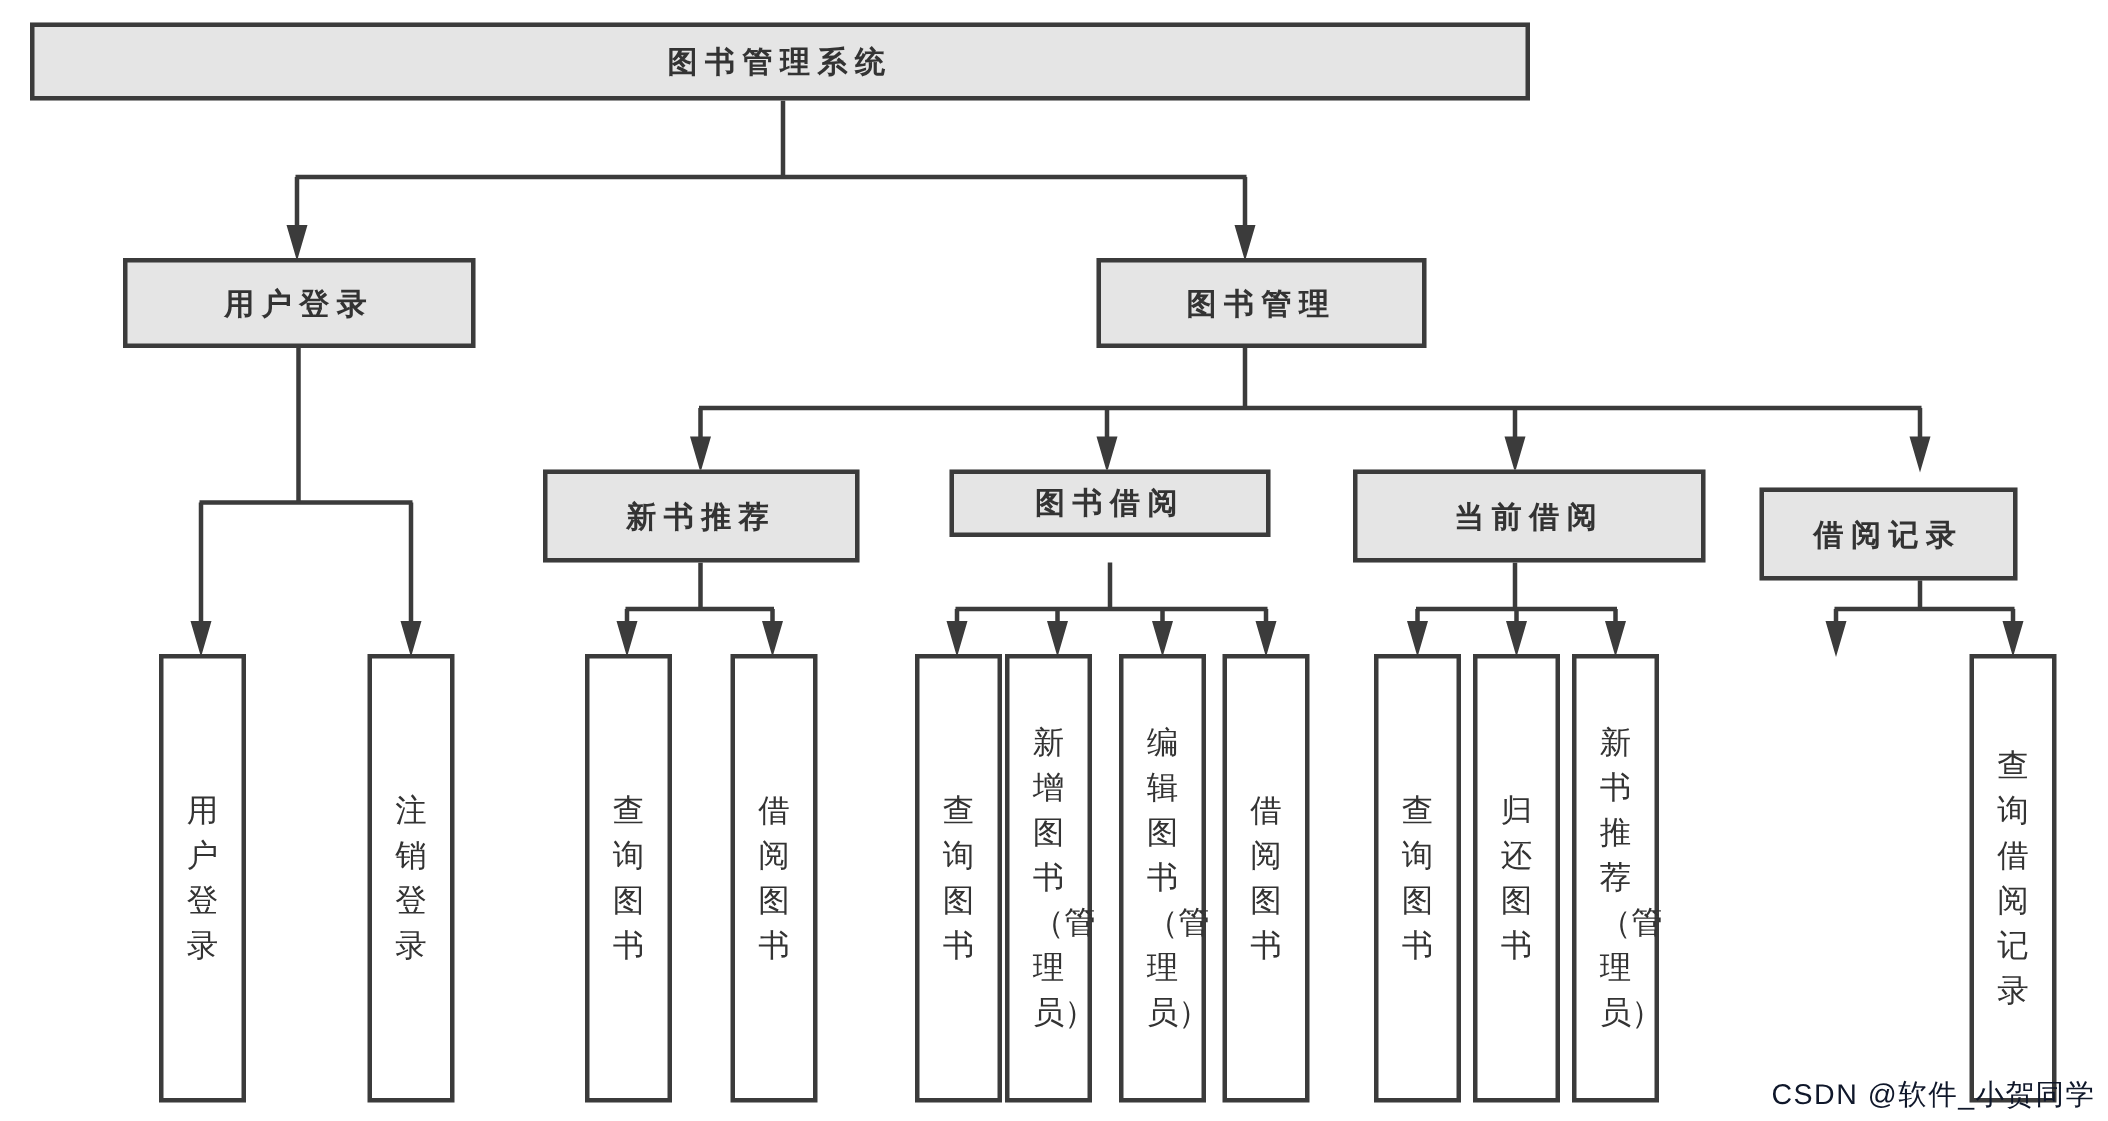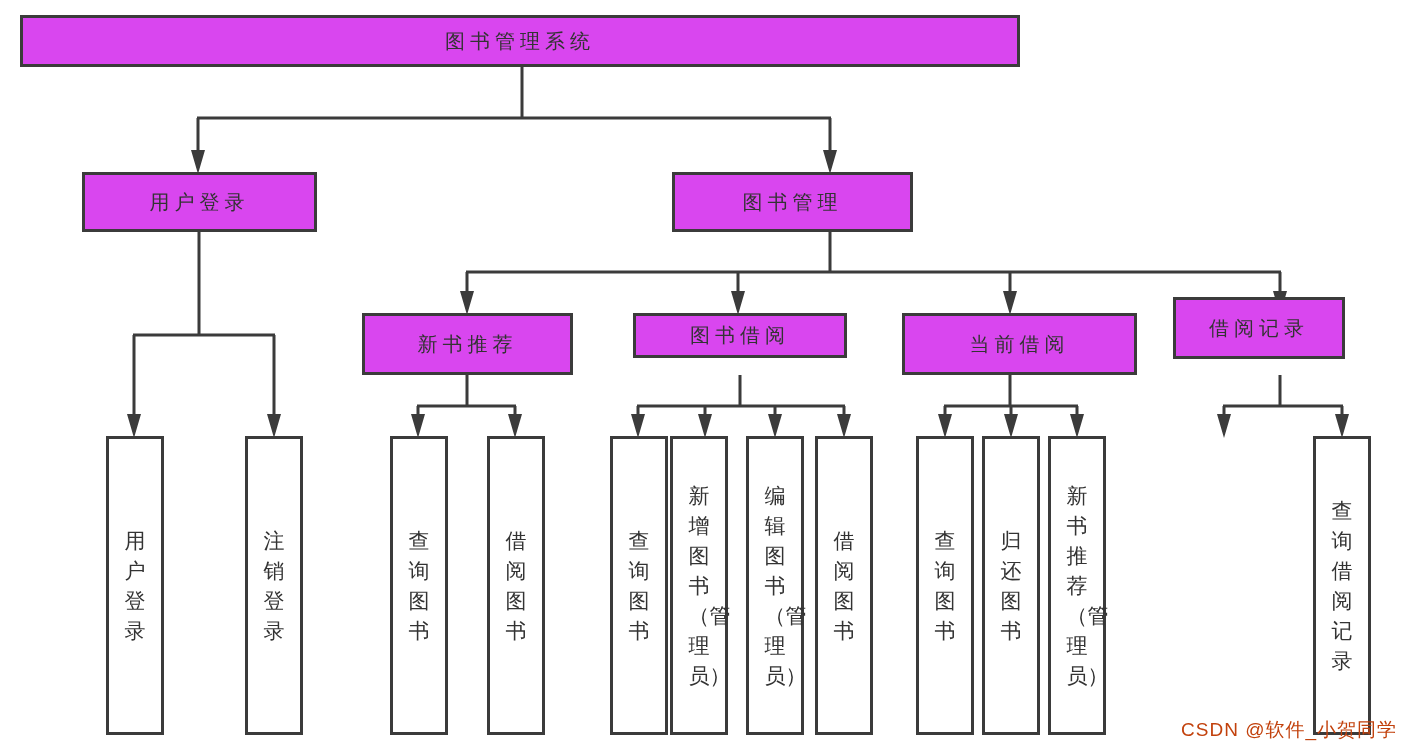--- a/index.html
+++ b/index.html
@@ -16,25 +16,26 @@
 
   .connectors {
     position: absolute;
     left: 0; top: 0;
     width: 1405px;
     height: 747px;
   }
 
   .hbox {
     position: absolute;
-    background: #d946ef;
+    background: #e5e5e5;
     border: 3px solid #3b3b3b;
     display: flex;
     align-items: center;
     justify-content: center;
+    font-weight: bold;
   }
   .hbox .label {
     font-size: 20px;
     letter-spacing: 5px;
     color: #333333;
     white-space: nowrap;
   }
 
   .vbox {
     position: absolute;
@@ -92,34 +93,34 @@
          M1335 414 L1349 414 L1342 438 Z"></path>
   </svg>
 
   <div class="hbox" style="left:20px; top:15px; width:1000px; height:52px">
     <span class="label">图书管理系统</span>
   </div>
 
   <div class="hbox" style="left:82px; top:172px; width:235px; height:60px">
     <span class="label">用户登录</span>
   </div>
-  <div class="hbox" style="left:672px; top:172px; width:241px; height:60px">
+  <div class="hbox" style="left:731px; top:172px; width:220px; height:60px">
     <span class="label">图书管理</span>
   </div>
 
   <div class="hbox" style="left:362px; top:313px; width:211px; height:62px">
     <span class="label">新书推荐</span>
   </div>
   <div class="hbox" style="left:633px; top:313px; width:214px; height:45px">
     <span class="label">图书借阅</span>
   </div>
   <div class="hbox" style="left:902px; top:313px; width:235px; height:62px">
     <span class="label">当前借阅</span>
   </div>
-  <div class="hbox" style="left:1173px; top:297px; width:172px; height:62px">
+  <div class="hbox" style="left:1173px; top:325px; width:172px; height:62px">
     <span class="label">借阅记录</span>
   </div>
 
   <div class="vbox" style="left:106px">
     <span class="vtext">用户登录</span>
   </div>
   <div class="vbox" style="left:245px">
     <span class="vtext">注销登录</span>
   </div>
 
@@ -150,14 +151,14 @@
     <span class="vtext">归还图书</span>
   </div>
   <div class="vbox" style="left:1048px">
     <span class="vtext">新书推荐（管理员）</span>
   </div>
 
   <div class="vbox" style="left:1313px">
     <span class="vtext">查询借阅记录</span>
   </div>
 
-  <div class="watermark" style="color: #c2410c;">CSDN @软件_小贺同学</div>
+  <div class="watermark" style="color: #0f172a;">CSDN @软件_小贺同学</div>
 </div>
 
 </body></html>

